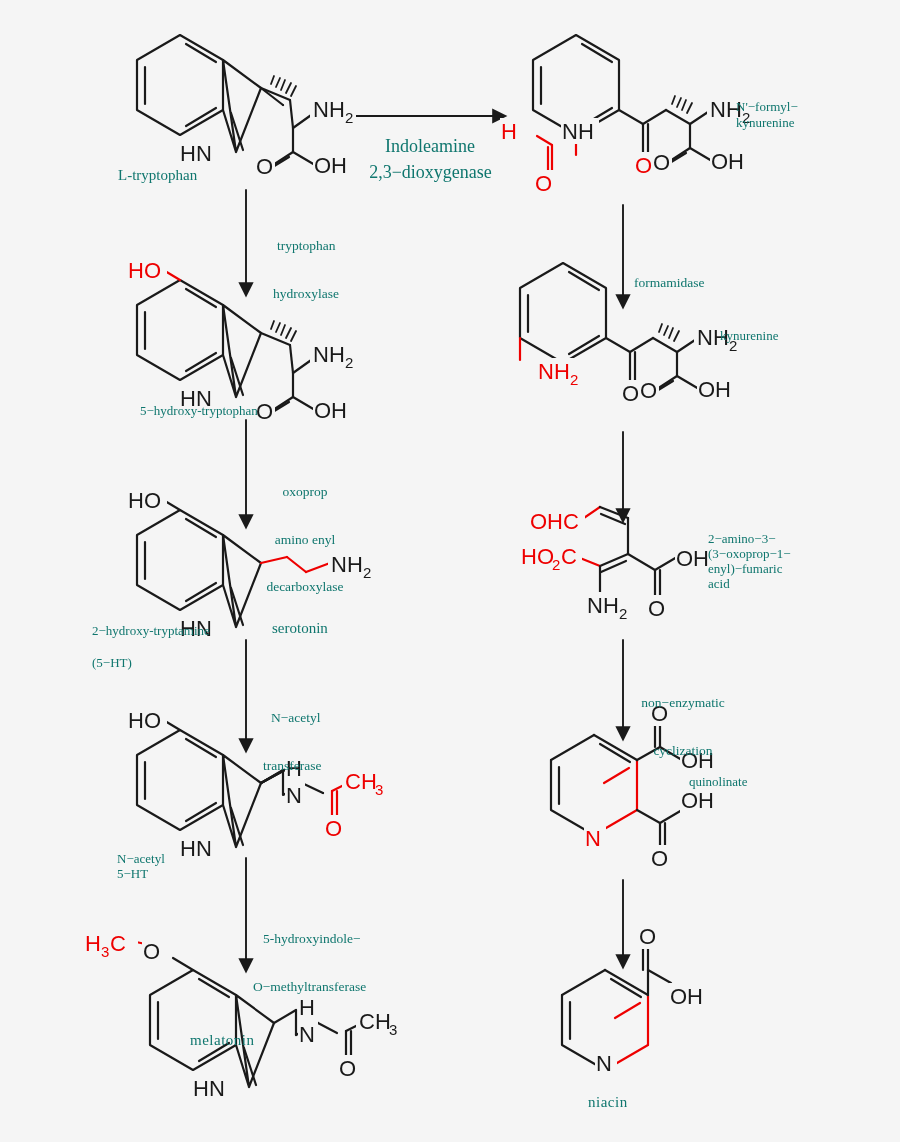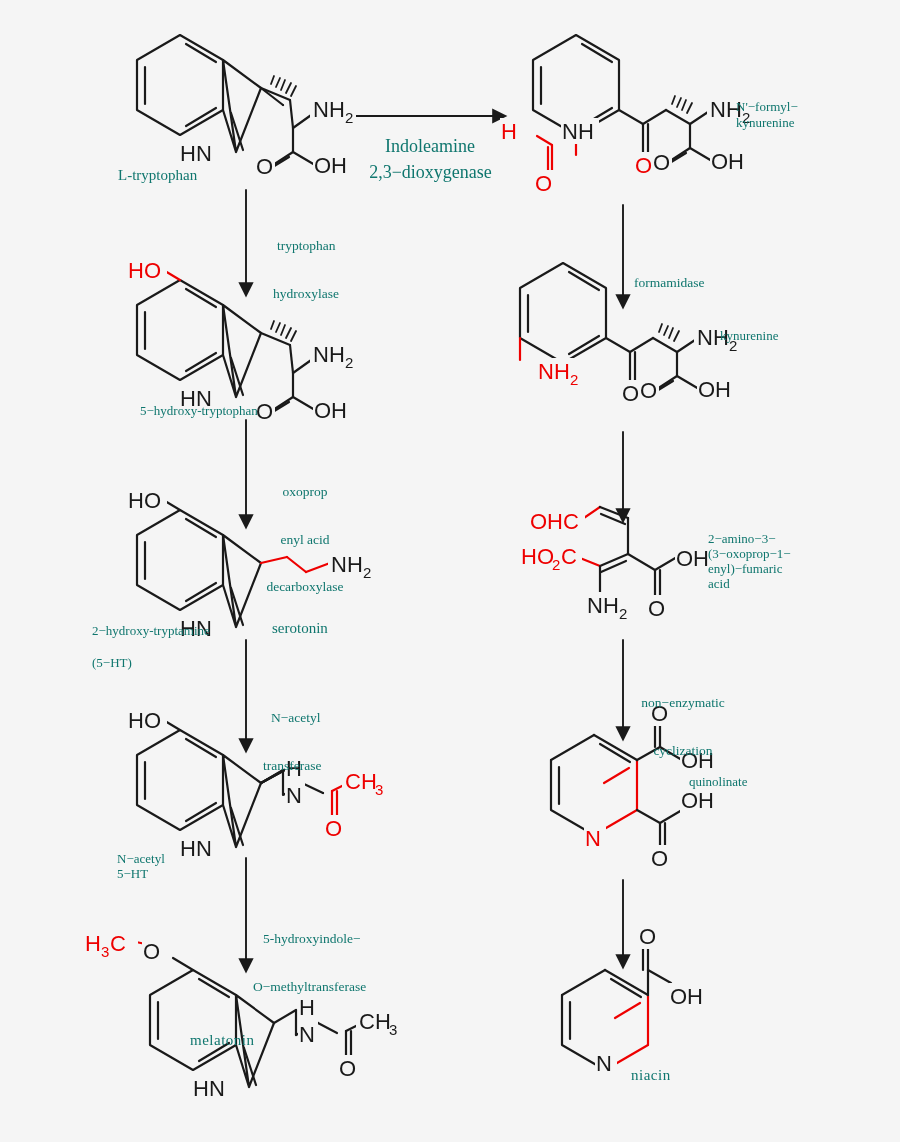--- a/index.html
+++ b/index.html
@@ -418,41 +418,41 @@
 <div class="lbl cmp-name-sm" style="left:92px;top:623px;">2−hydroxy-tryptamine</div>
 <div class="lbl cmp-name-sm" style="left:92px;top:655px;">(5−HT)</div>
 <div class="lbl cmp-name-sm" style="left:708px;top:531px;line-height:1.16;">2−amino−3−
 (3−oxoprop−1−
 enyl)−fumaric
 acid</div>
 <div class="lbl cmp-name-sm" style="left:117px;top:851px;line-height:1.16;">N−acetyl
 5−HT</div>
 <div class="lbl cmp-name-sm" style="left:689px;top:774px;">quinolinate</div>
 <div class="lbl cmp-name" style="left:190px;top:1032px;letter-spacing:.5px;">melatonin</div>
-<div class="lbl cmp-name" style="left:588px;top:1067px;letter-spacing:.5px;margin-left:43px;">niacin</div>
+<div class="lbl cmp-name" style="left:588px;top:1094px;letter-spacing:.5px;">niacin</div>
 
 <div class="lbl enz" style="left:365px;top:94px;width:130px;">
   <div>Indoleamine</div>
 </div>
 <div class="lbl enz" style="left:358px;top:120px;width:145px;">
   <div>2,3−dioxygenase</div>
 </div>
 
 <div class="lbl enz-l" style="left:253px;top:206px;margin-left:20px;">
   <div style="padding-left:4px;">tryptophan</div>
   <div>hydroxylase</div>
 </div>
 
 <div class="lbl enz-l" style="left:634px;top:243px;">
   <div>formamidase</div>
 </div>
 
 <div class="lbl enz-l" style="left:256px;top:452px;text-align:center;width:98px;">
   <div>oxoprop</div>
-  <div>enyl acid</div>
+  <div>amino enyl</div>
   <div>decarboxylase</div>
 </div>
 
 <div class="lbl enz-l" style="left:263px;top:678px;">
   <div style="padding-left:8px;">N−acetyl</div>
   <div>transferase</div>
 </div>
 
 <div class="lbl enz-l" style="left:629px;top:663px;text-align:center;width:108px;">
   <div>non−enzymatic</div>

